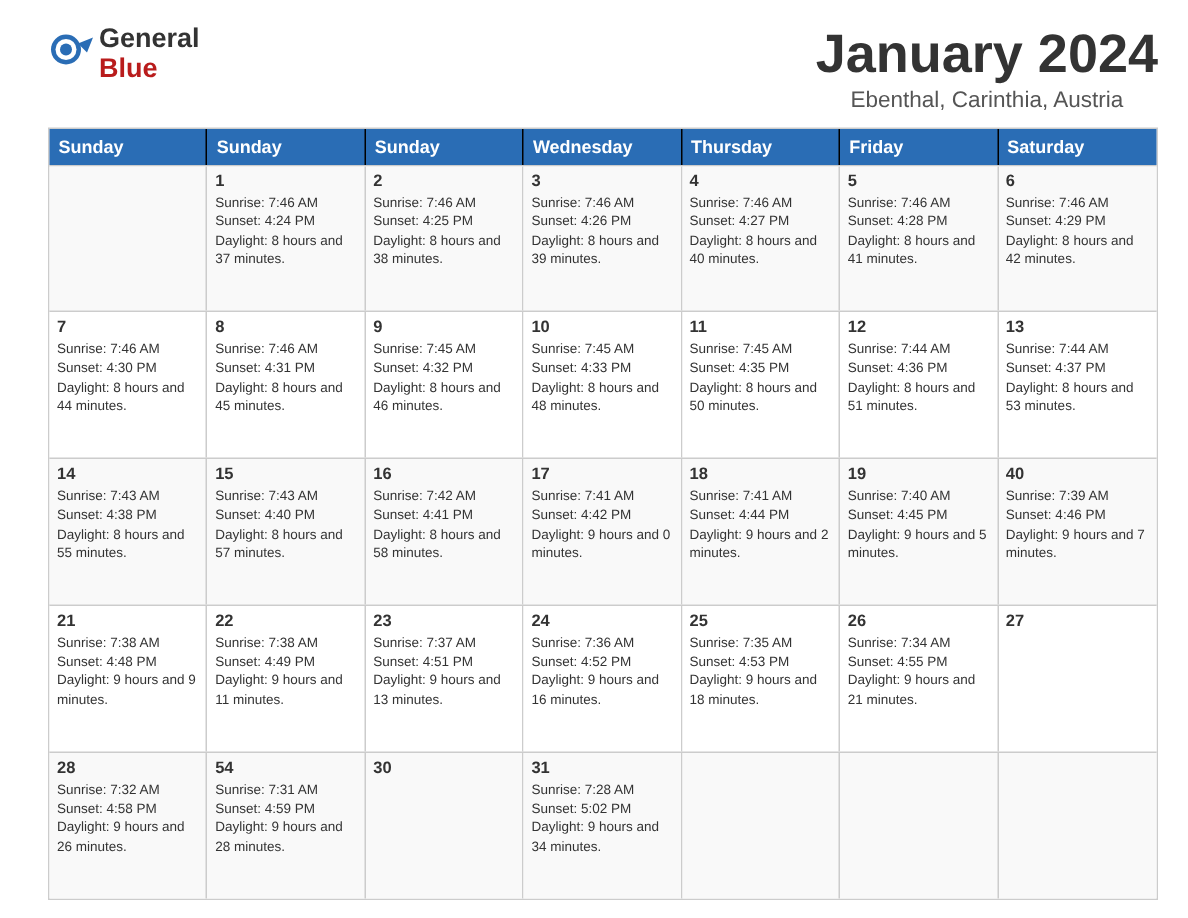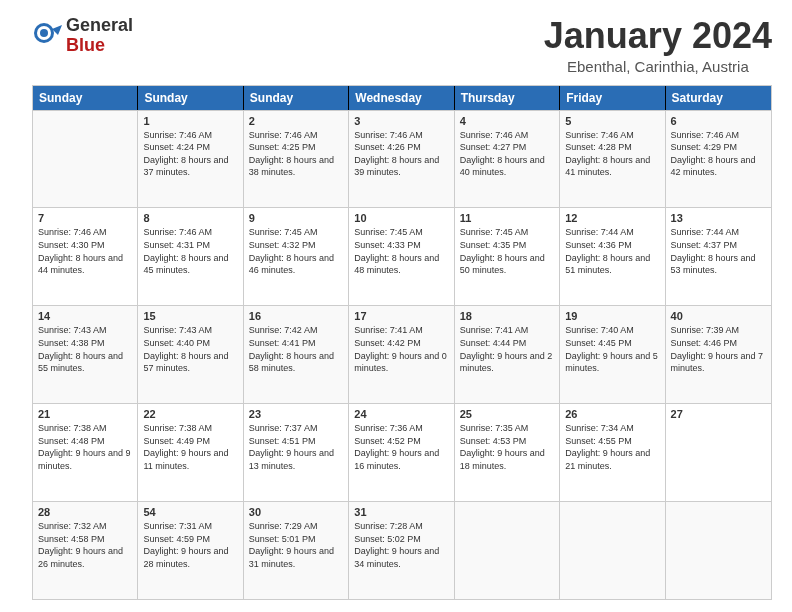--- a/index.html
+++ b/index.html
@@ -264,21 +264,20 @@
           <div class="cal-cell">
             <span class="day-num">28</span>
             <div class="cell-text">Sunrise: 7:32 AM<br>Sunset: 4:58 PM<br>Daylight: 9 hours and 26 minutes.</div>
           </div>
           <div class="cal-cell">
             <span class="day-num">54</span>
             <div class="cell-text">Sunrise: 7:31 AM<br>Sunset: 4:59 PM<br>Daylight: 9 hours and 28 minutes.</div>
           </div>
           <div class="cal-cell">
             <span class="day-num">30</span>
-            <div class="cell-text">Sunrise: 7:29 AM<br>Sunset: 5:01 PM<br>Daylight: 9 hours and 31 minutes.</div>
           </div>
           <div class="cal-cell">
             <span class="day-num">31</span>
             <div class="cell-text">Sunrise: 7:28 AM<br>Sunset: 5:02 PM<br>Daylight: 9 hours and 34 minutes.</div>
           </div>
           <div class="cal-cell empty"></div>
           <div class="cal-cell empty"></div>
           <div class="cal-cell empty"></div>
         </div>
       </div>

